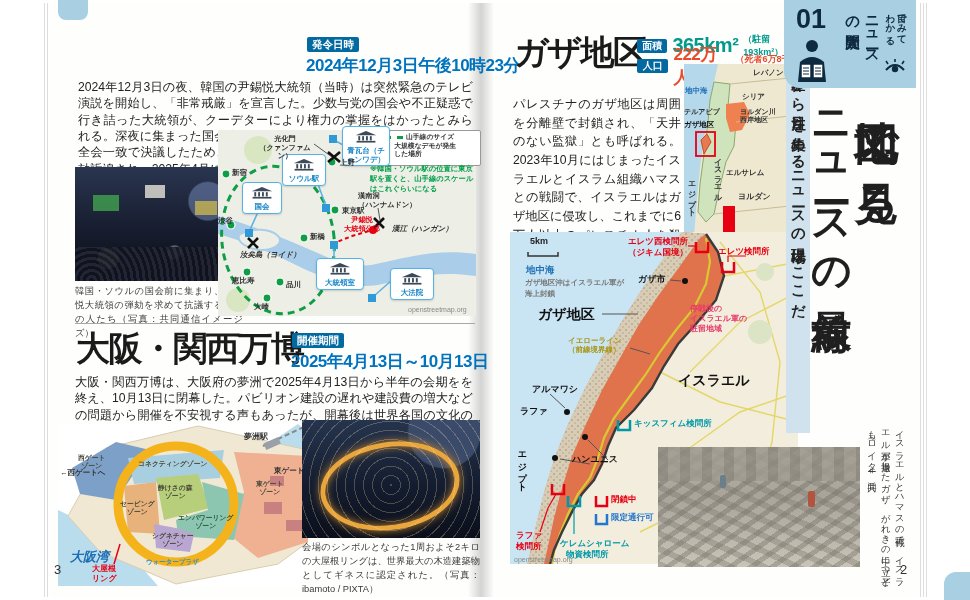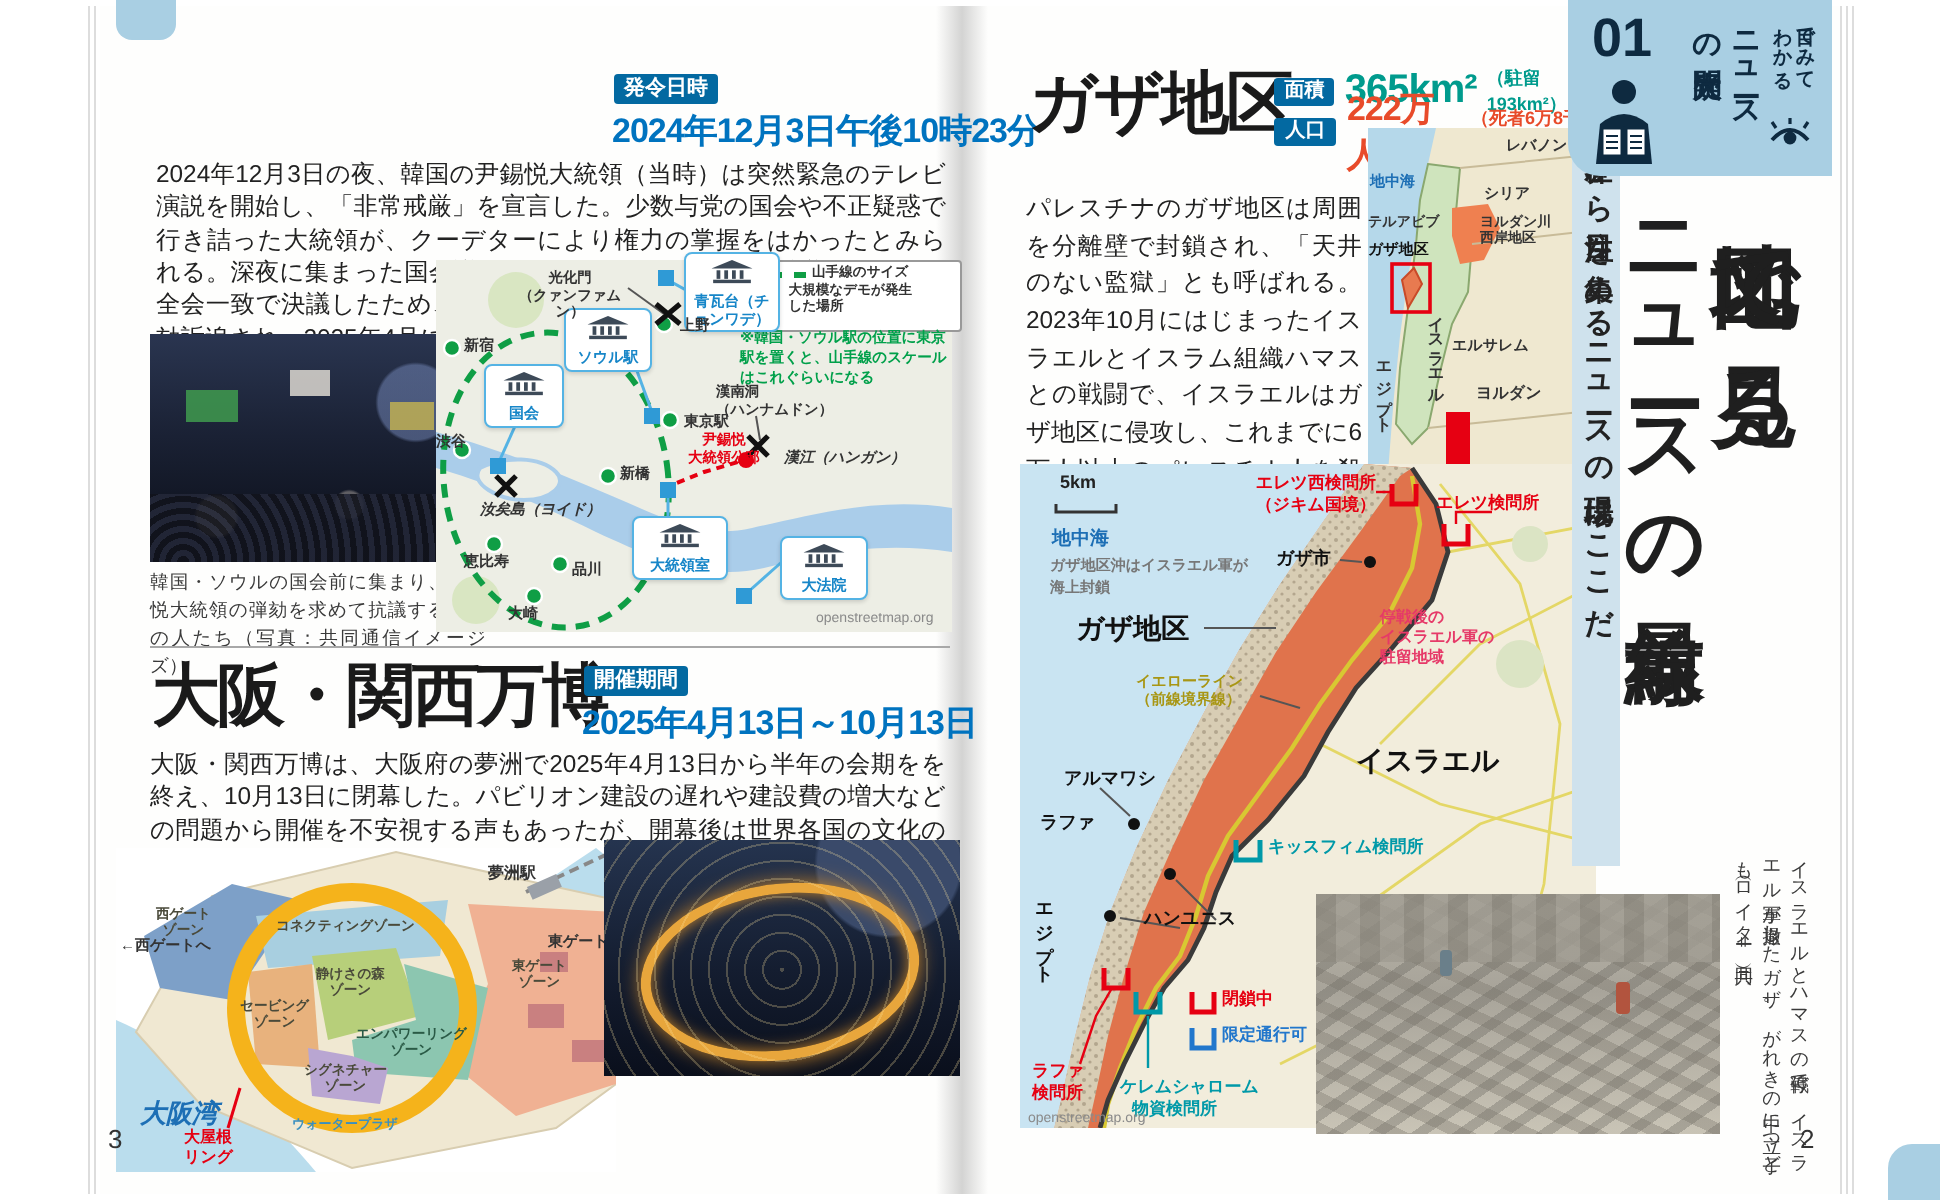--- a/index.html
+++ b/index.html
@@ -229,20 +229,21 @@
         <div>リング</div>
     </div>
   </div>
 
   <div class="a" style="left:302px;top:420px;width:178px;height:118px;overflow:hidden;background:
       radial-gradient(circle at 80% 10%, #3a4a6a 0 20%, transparent 21%),
       linear-gradient(180deg,#25344f 0%,#141d30 55%,#0a0f1c 100%);">
     <div class="a" style="left:18px;top:22px;width:130px;height:78px;border:5px solid #e8a63c;border-radius:50%;box-shadow:0 0 10px #c8862c, inset 0 0 8px #c8862c;transform:rotate(-8deg);"></div>
     <div class="a" style="left:0;top:0;width:100%;height:100%;background:repeating-radial-gradient(circle at 50% 55%, rgba(255,230,160,.25) 0 1px, transparent 1px 9px);"></div>
   </div>
+  <div class="a cap" style="left:302px;top:541px;width:178px;">会場のシンボルとなった1周およそ2キロの大屋根リングは、世界最大の木造建築物としてギネスに認定された。（写真：ibamoto / PIXTA）</div>
 
   <div class="a" style="left:54px;top:562px;font-size:13px;color:#333;">3</div>
 
   <div class="a hl" style="left:514px;top:35px;">ガザ地区</div>
   <div class="a" style="left:637px;top:36px;width:168px;">
     <div style="display:flex;align-items:center;gap:5px;height:19px;">
       <span class="badge" style="width:33px;display:inline-block;font-size:10px;line-height:14px;height:14px;">面積</span>
       <span style="font-size:20px;font-weight:900;color:#009b8d;letter-spacing:-0.5px;">365km²</span>
       <span style="font-size:9px;font-weight:bold;color:#009b8d;">（駐留193km²）</span>
     </div>

